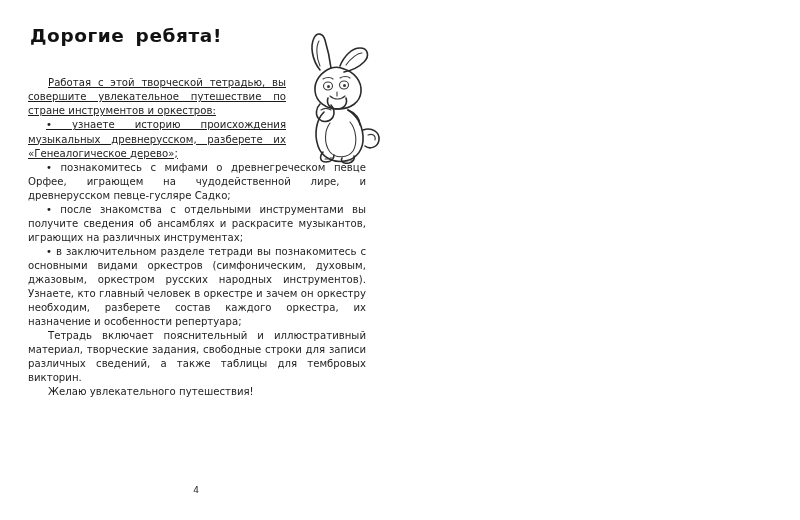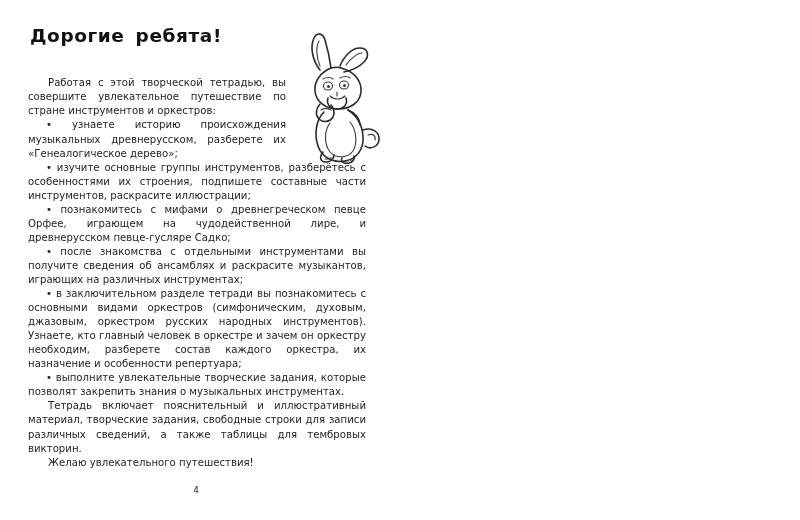--- a/index.html
+++ b/index.html
@@ -117,30 +117,28 @@
         <path class="ln" d="M33 126 C29 131 30 136 36 136 C41 136 44 133 44 129"></path>
         <path class="ln" d="M52 132 C50 136 54 138 59 137 C63 136 65 133 64 130"></path>
         <path class="ln-thin" d="M35 133 L38 133 M40 132 L43 132"></path>
         <path class="ln-thin" d="M55 135 L58 135 M60 134 L62 134"></path>
       </svg>
     </div>
 
     <div class="page-body" id="left-body">
       <h1 class="page-title">Дорогие  ребята!</h1>
 
-      <div style="width:258px;">
+      <div style="width:258px;text-decoration:underline;">
         <p class="para">Работая с этой творческой тетрадью, вы совершите увлекательное путешествие по стране инструментов и оркестров:</p>
         <p class="para bullet">• узнаете историю происхождения музыкальных древнерусском, разберете их «Генеалогическое дерево»;</p>
       </div>
 
-      <p class="para bullet">• изучите основные группы инструментов, разберётесь с особенностями их строения, подпишете составные части инструментов, раскрасите иллюстрации;</p>
       <p class="para bullet">• познакомитесь с мифами о древнегреческом певце Орфее, играющем на чудодейственной лире, и древнерусском певце-гусляре Садко;</p>
       <p class="para bullet">• после знакомства с отдельными инструментами вы получите сведения об ансамблях и раскрасите музыкантов, играющих на различных инструментах;</p>
       <p class="para bullet">• в заключительном разделе тетради вы познакомитесь с основными видами оркестров (симфоническим, духовым, джазовым, оркестром русских народных инструментов). Узнаете, кто главный человек в оркестре и зачем он оркестру необходим, разберете состав каждого оркестра, их назначение и особенности репертуара;</p>
-      <p class="para bullet">• выполните увлекательные творческие задания, которые позволят закрепить знания о музыкальных инструментах.</p>
       <p class="para">Тетрадь включает пояснительный и иллюстративный материал, творческие задания, свободные строки для записи различных сведений, а также таблицы для тембровых викторин.</p>
       <p class="para">Желаю  увлекательного  путешествия!</p>
     </div>
 
     <div class="page-num" id="num-left">4</div>
   </div>
 
   <div class="page" id="page-right">
 
     

